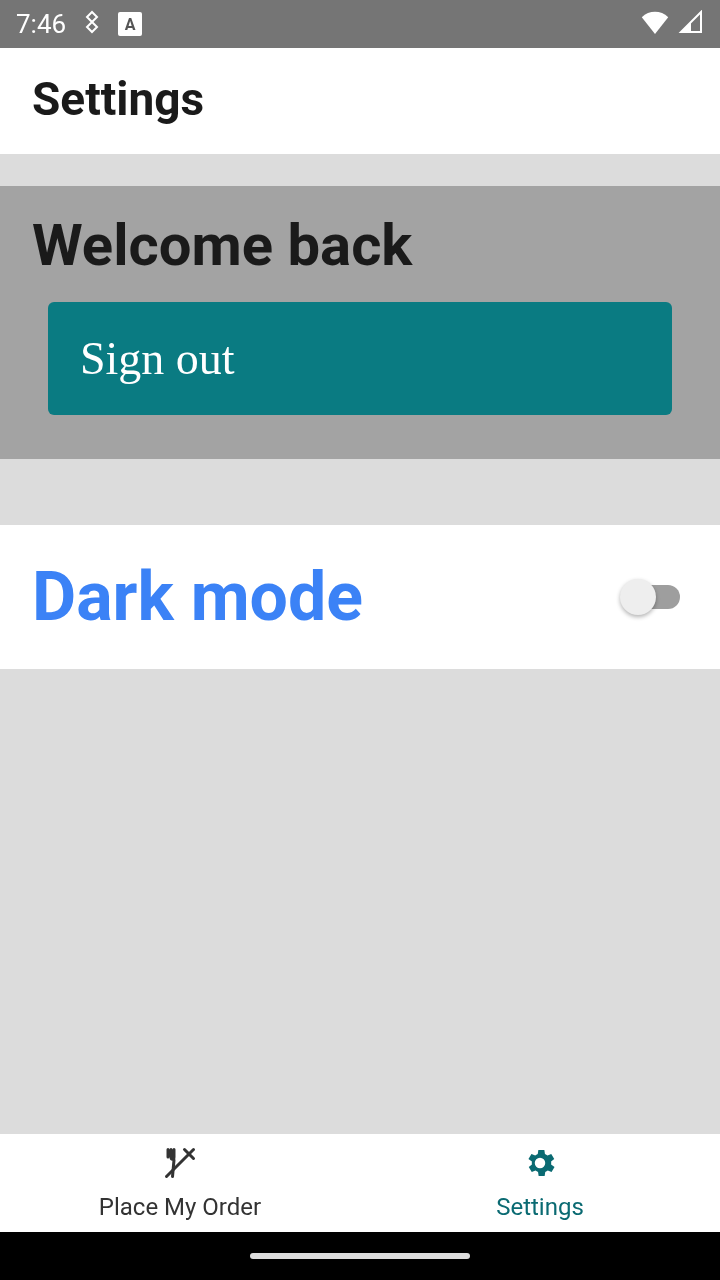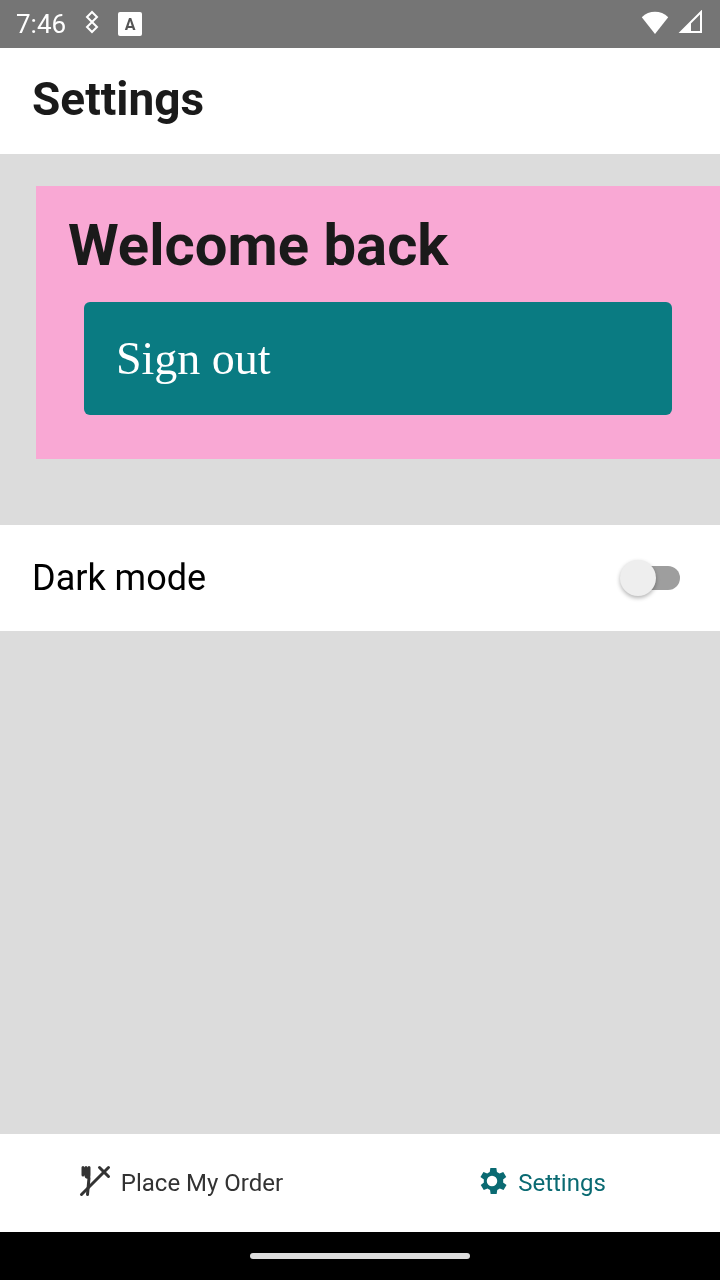--- a/index.html
+++ b/index.html
@@ -9,33 +9,33 @@
     .status-left { display: flex; align-items: center; gap: 14px; }
     .status-time { font-size: 26px; font-weight: 400; }
     .status-right { display: flex; align-items: center; gap: 8px; }
 
     .header { background: white; padding: 24px 32px 28px; }
     .header-title { font-size: 46px; font-weight: 700; color: #1a1a1a; }
 
     .gap-small { height: 32px; background: #dcdcdc; }
     .gap-large { height: 66px; background: #dcdcdc; }
 
-    .welcome-card { background: #f9a8d4; padding: 28px 32px 44px; margin-left: 36px; }
+    .welcome-card { background: #a3a3a3; padding: 28px 32px 44px; }
     .welcome-title { font-size: 58px; font-weight: 700; color: #1a1a1a; line-height: 1.1; }
     .welcome-name { font-size: 30px; color: #2a2a2a; margin-top: 8px; }
     .sign-out-btn { display: block; width: calc(100% - 32px); margin: 24px 0 0 16px; background: #0a7b82; color: white; border: none; border-radius: 6px; padding: 30px 32px; font-size: 46px; font-weight: 400; text-align: left; cursor: pointer; font-family: Liberation Serif, serif; }
 
     .dark-mode-row { background: white; padding: 32px 32px; display: flex; align-items: center; justify-content: space-between; }
-    .dark-mode-label { font-size: 36px; font-weight: 400; color: #000000; }
+    .dark-mode-label { font-size: 68px; font-weight: 700; color: #3b82f6; }
     .switch { position: relative; width: 68px; height: 40px; }
     .switch-track { position: absolute; top: 8px; left: 8px; width: 52px; height: 24px; background: #9e9e9e; border-radius: 12px; }
     .switch-thumb { position: absolute; top: 2px; left: 0; width: 36px; height: 36px; background: #eeeeee; border-radius: 50%; box-shadow: 0 2px 4px rgba(0,0,0,0.3); }
 
     .bottom-nav { position: absolute; bottom: 48px; left: 0; right: 0; height: 98px; background: white; display: flex; }
-    .nav-item { flex: 1; display: flex; flex-direction: row; align-items: center; justify-content: center; gap: 8px; cursor: pointer; }
+    .nav-item { flex: 1; display: flex; flex-direction: column; align-items: center; justify-content: center; gap: 8px; cursor: pointer; }
     .nav-label { font-size: 24px; color: #333; }
     .nav-label.active { color: #0a6a72; }
 
     .sys-nav { position: absolute; bottom: 0; left: 0; right: 0; height: 48px; background: black; display: flex; align-items: center; justify-content: center; }
     .sys-nav-handle { width: 220px; height: 6px; background: #ddd; border-radius: 3px; }
 
     .icon-a-box { width: 24px; height: 24px; background: white; color: #555; font-size: 16px; font-weight: bold; display: flex; align-items: center; justify-content: center; border-radius: 2px; }
   </style>
 </head>
 <body>

